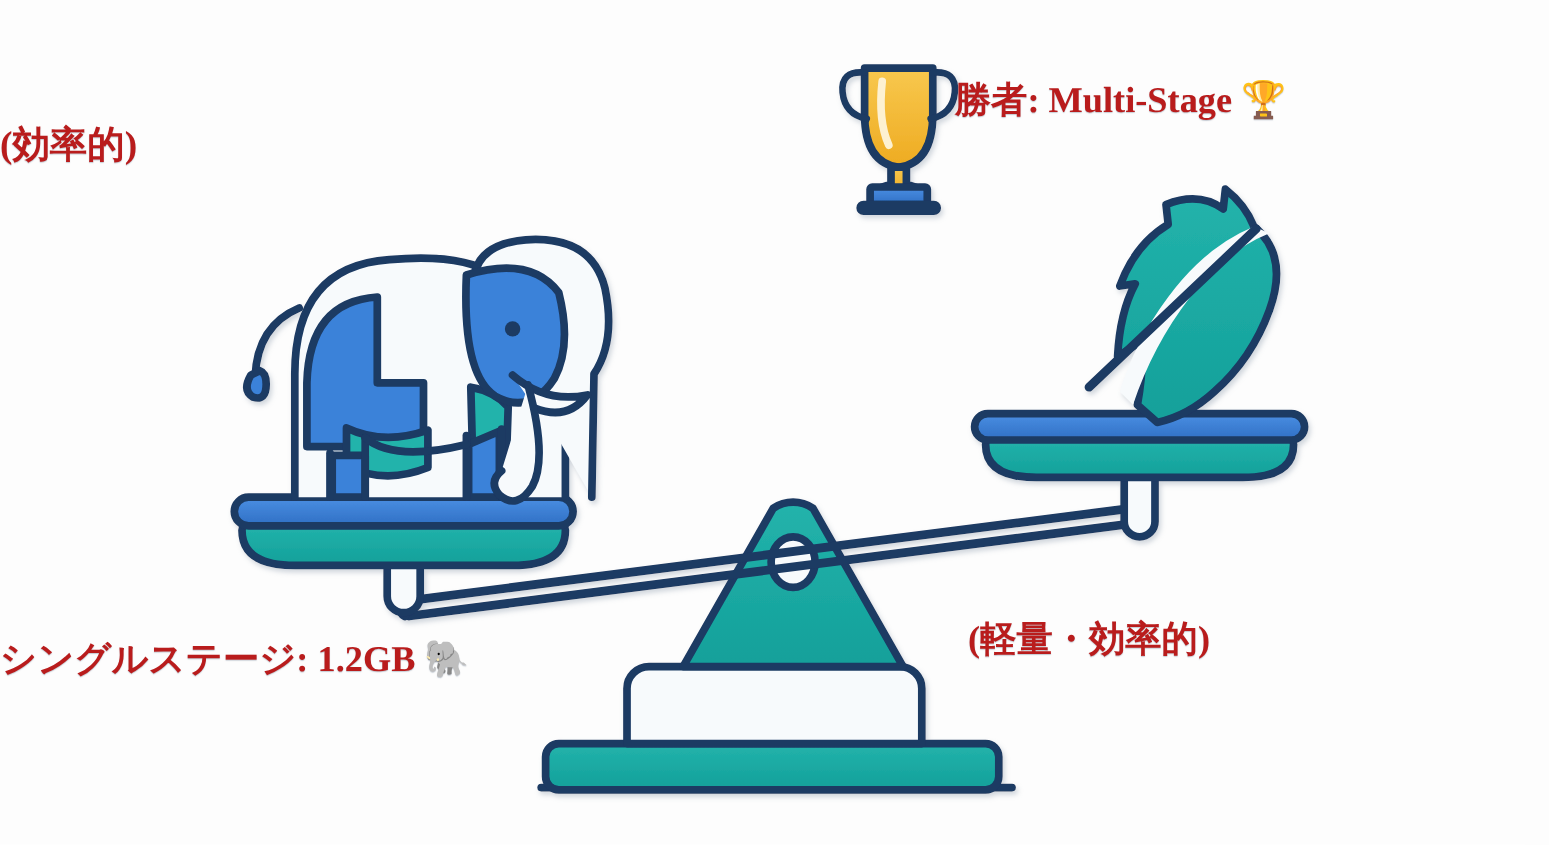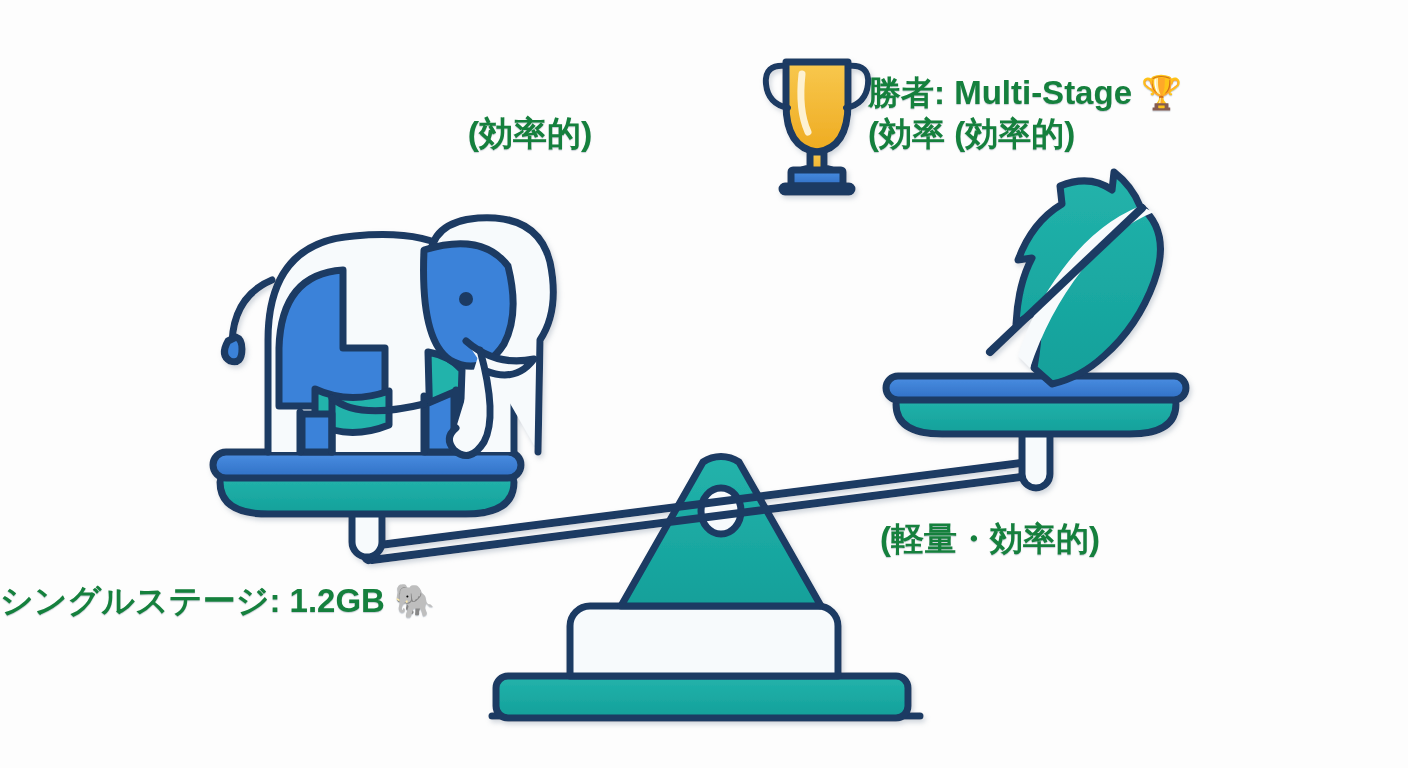--- a/index.html
+++ b/index.html
@@ -22,51 +22,51 @@
   }
   svg.art {
     position: absolute;
     left: 0;
     top: 0;
     width: 1408px;
     height: 768px;
   }
   .lbl {
     position: absolute;
-    color: #15803d;
+    color: #b91c1c;
     font-weight: bold;
     line-height: 1.25;
     white-space: nowrap;
     text-shadow: 0 1px 1px rgba(150,160,175,0.55);
-    font-family: Liberation Sans, sans-serif;
+    font-family: Liberation Serif, serif;
   }
   #label-efficient-top {
     left: 0; top: 112px;
     width: 1060px;
-    text-align: center;
+    text-align: left;
     font-size: 34px;
   }
   #label-winner {
     left: 868px; top: 72px;
     font-size: 33px;
     text-align: left;
   }
   #label-winner .l2 { display: block; }
   #label-single {
     left: 0px; top: 580px;
     width: 690px;
     font-size: 33px;
   }
   #label-single .l2 { display:block; }
   #label-multi {
     left: 880px; top: 518px;
     font-size: 33px;
     text-align: left;
   }
-  #label-multi .l2 { display:block; text-align:center; }
+  #label-multi .l2 { display:block; text-align:center;margin-top:44px; }
 </style>
 </head>
 <body>
 
 <div id="stage">
 
   <svg class="art" viewBox="0 0 1408 768">
     <defs>
       <linearGradient id="tealGrad" x1="0" y1="0" x2="0" y2="1">
         <stop offset="0%" stop-color="#23b3ab"></stop>
@@ -192,21 +192,20 @@
         <path d="M802 74 q-4 36 6 58" stroke="#fdf1d2" stroke-width="7" fill="none" stroke-linecap="round"></path>
       </g>
 
     </g>
   </svg>
 
   <div class="lbl" id="label-efficient-top">(効率的)</div>
 
   <div class="lbl" id="label-winner">
     <span class="l1">勝者: Multi-Stage 🏆</span>
-    <span class="l2">(効率 (効率的)</span>
   </div>
 
   <div class="lbl" id="label-single">
     <span class="l1">シングルステージ: 1.2GB 🐘</span>
   </div>
 
   <div class="lbl" id="label-multi">
     <span class="l2">(軽量・効率的)</span>
   </div>
 

